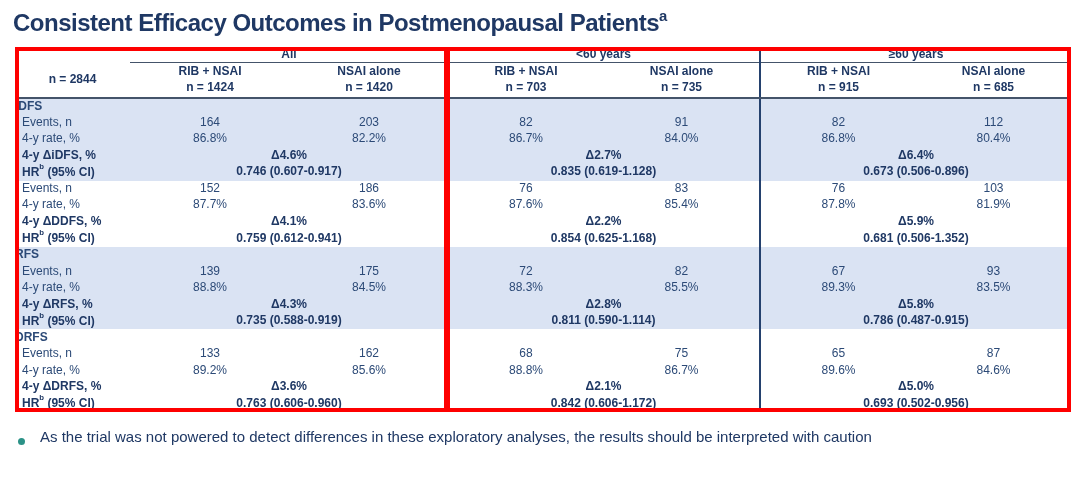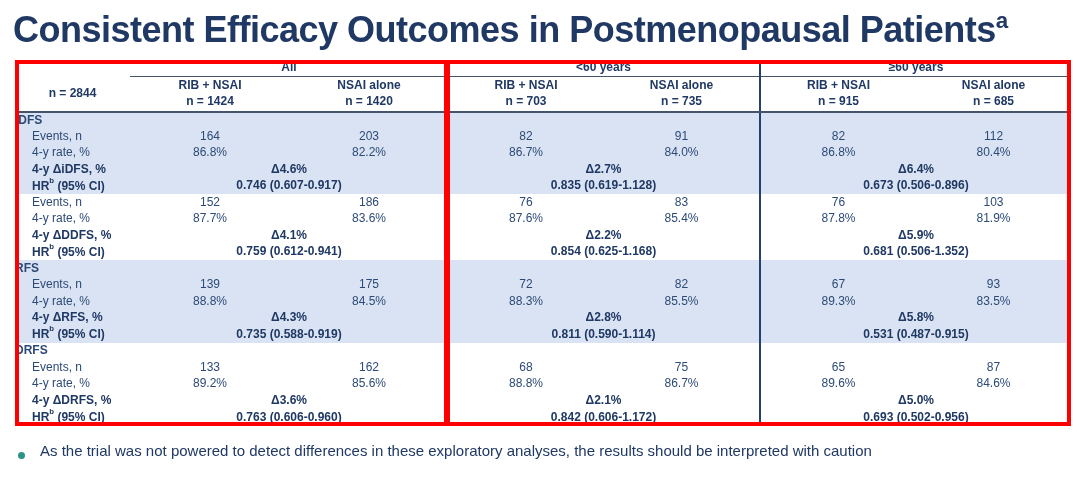--- a/index.html
+++ b/index.html
@@ -6,39 +6,39 @@
     --navy:#1f3864; --navy2:#2c4a77; --line:#44546a; --div:#24416e;
     --band:#dae3f3; --red:#fe0000; --teal:#2b9287; --bg:#ffffff;
   }
   *{box-sizing:border-box;}
   html,body{margin:0;padding:0;}
   body{
     width:1080px;height:486px;background:var(--bg);overflow:hidden;
     font-family:"Liberation Sans","DejaVu Sans",sans-serif;color:var(--navy);
   }
   h1[data-name="page-title"]{
-    margin:9px 0 0 13px;font-size:36px;line-height:1.15;font-weight:bold;
+    margin:9px 0 0 13px;font-size:24px;line-height:1.15;font-weight:bold;
     color:var(--navy);letter-spacing:-0.5px;white-space:nowrap;
   }
   h1 sup{font-size:0.62em;position:relative;top:-0.05em;}
 
   .table-zone{position:relative;width:874px;margin:10px 0 16px 15px;}
   table{border-collapse:collapse;width:100%;table-layout:fixed;font-size:12px;}
   th,td{padding:0 2px;height:16.5px;line-height:1.3;vertical-align:middle;font-weight:normal;}
 
   
   tr.ghead th{height:16px;}
   .grp{font-weight:bold;color:var(--navy);text-align:center;border-bottom:1.5px solid var(--line);}
   tr.ahead th{border-bottom:2px solid var(--line);text-align:center;font-weight:bold;color:var(--navy);height:33px;padding:1px 2px;}
   th.ntotal{text-align:left;padding-left:7px;vertical-align:middle;}
   .arm div{line-height:1.32;}
 
   
   td.lbl{text-align:left;padding-left:0;color:var(--navy2);}
-  td.ind{padding-left:17px;}
+  td.ind{padding-left:7px;}
   td.v{text-align:center;color:var(--navy2);}
   .secname{font-weight:bold;color:var(--navy);}
   tr.br td{font-weight:bold;color:var(--navy);}
   tr.band td{background:var(--band);}
   .dv{border-left:2px solid var(--div);}
   sup{font-size:0.65em;position:relative;top:-0.25em;}
 
   
   .red-box{position:absolute;top:0;bottom:0;border:4px solid var(--red);pointer-events:none;}
   .red-box.left{left:0;width:433px;}
@@ -202,21 +202,21 @@
       <tr class="band br" data-name="delta-row">
         <td class="lbl ind" data-name="row-label-delta">4-y ΔRFS, %</td>
         <td class="v" colspan="2" data-name="delta-value">Δ4.3%</td>
         <td class="v" colspan="2" data-name="delta-value">Δ2.8%</td>
         <td class="v dv" colspan="2" data-name="delta-value">Δ5.8%</td>
       </tr>
       <tr class="band br" data-name="hr-row">
         <td class="lbl ind" data-name="row-label-hr"><span>HR</span><sup>b</sup><span> (95% CI)</span></td>
         <td class="v" colspan="2" data-name="hr-value">0.735 (0.588-0.919)</td>
         <td class="v" colspan="2" data-name="hr-value">0.811 (0.590-1.114)</td>
-        <td class="v dv" colspan="2" data-name="hr-value">0.531 (0.487-0.915)</td>
+        <td class="v dv" colspan="2" data-name="hr-value">0.786 (0.487-0.915)</td>
       </tr>
 
       <tr data-name="section-header-row">
         <td class="lbl secname" data-name="section-name">DRFS</td>
         <td class="v"></td>
           <td class="v"></td>
           <td class="v"></td>
           <td class="v"></td>
           <td class="v dv"></td>
           <td class="v"></td>

